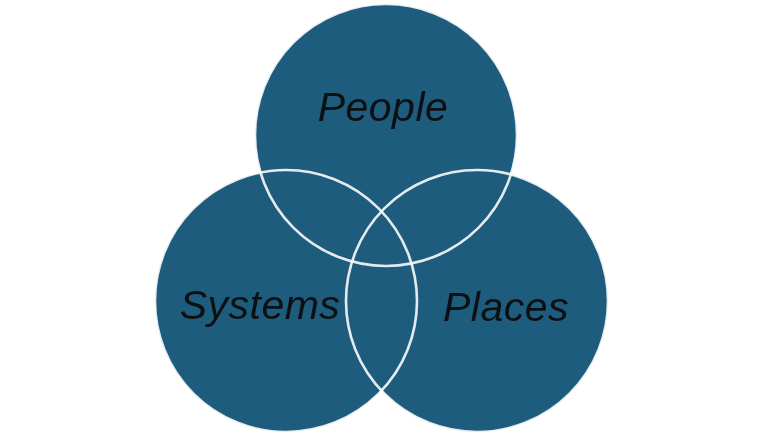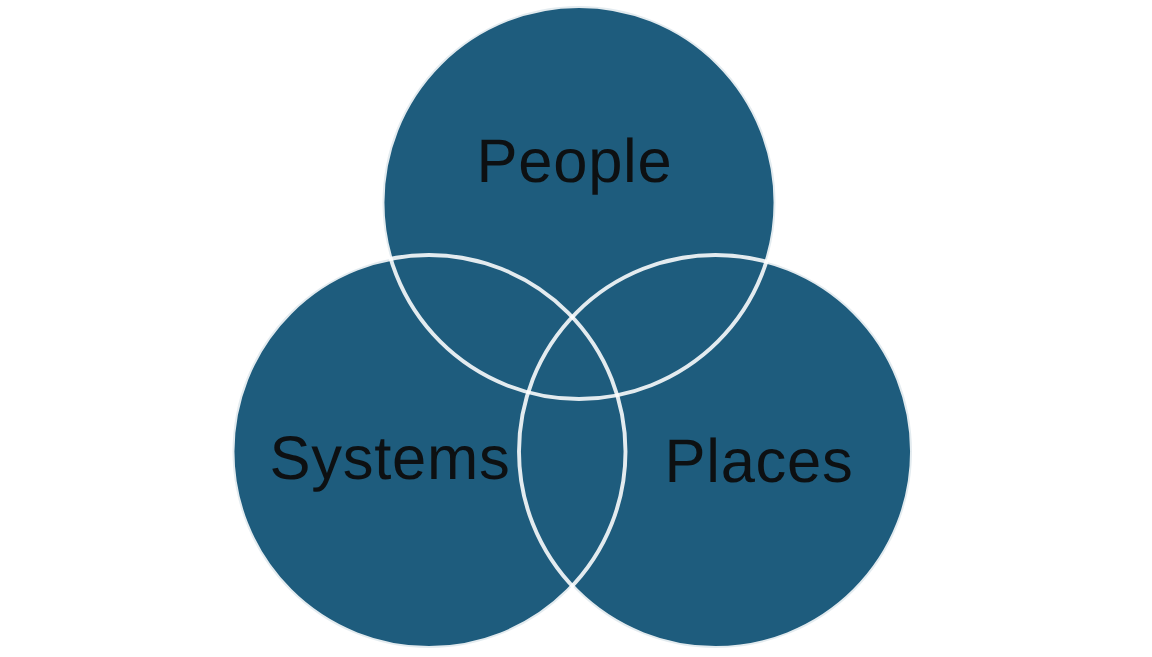--- a/index.html
+++ b/index.html
@@ -8,20 +8,21 @@
     width: 768px;
     height: 438px;
     overflow: hidden;
     background: #ffffff;
     font-family: "Liberation Sans", sans-serif;
   }
   .venn-stage {
     position: relative;
     width: 767px;
     height: 438px;
+    font-style: italic;
   }
   svg.venn-svg {
     display: block;
     width: 768px;
     height: 438px;
   }
   text.venn-label {
     font-family: "Liberation Sans", sans-serif;
     font-size: 41px;
     font-weight: 400;

